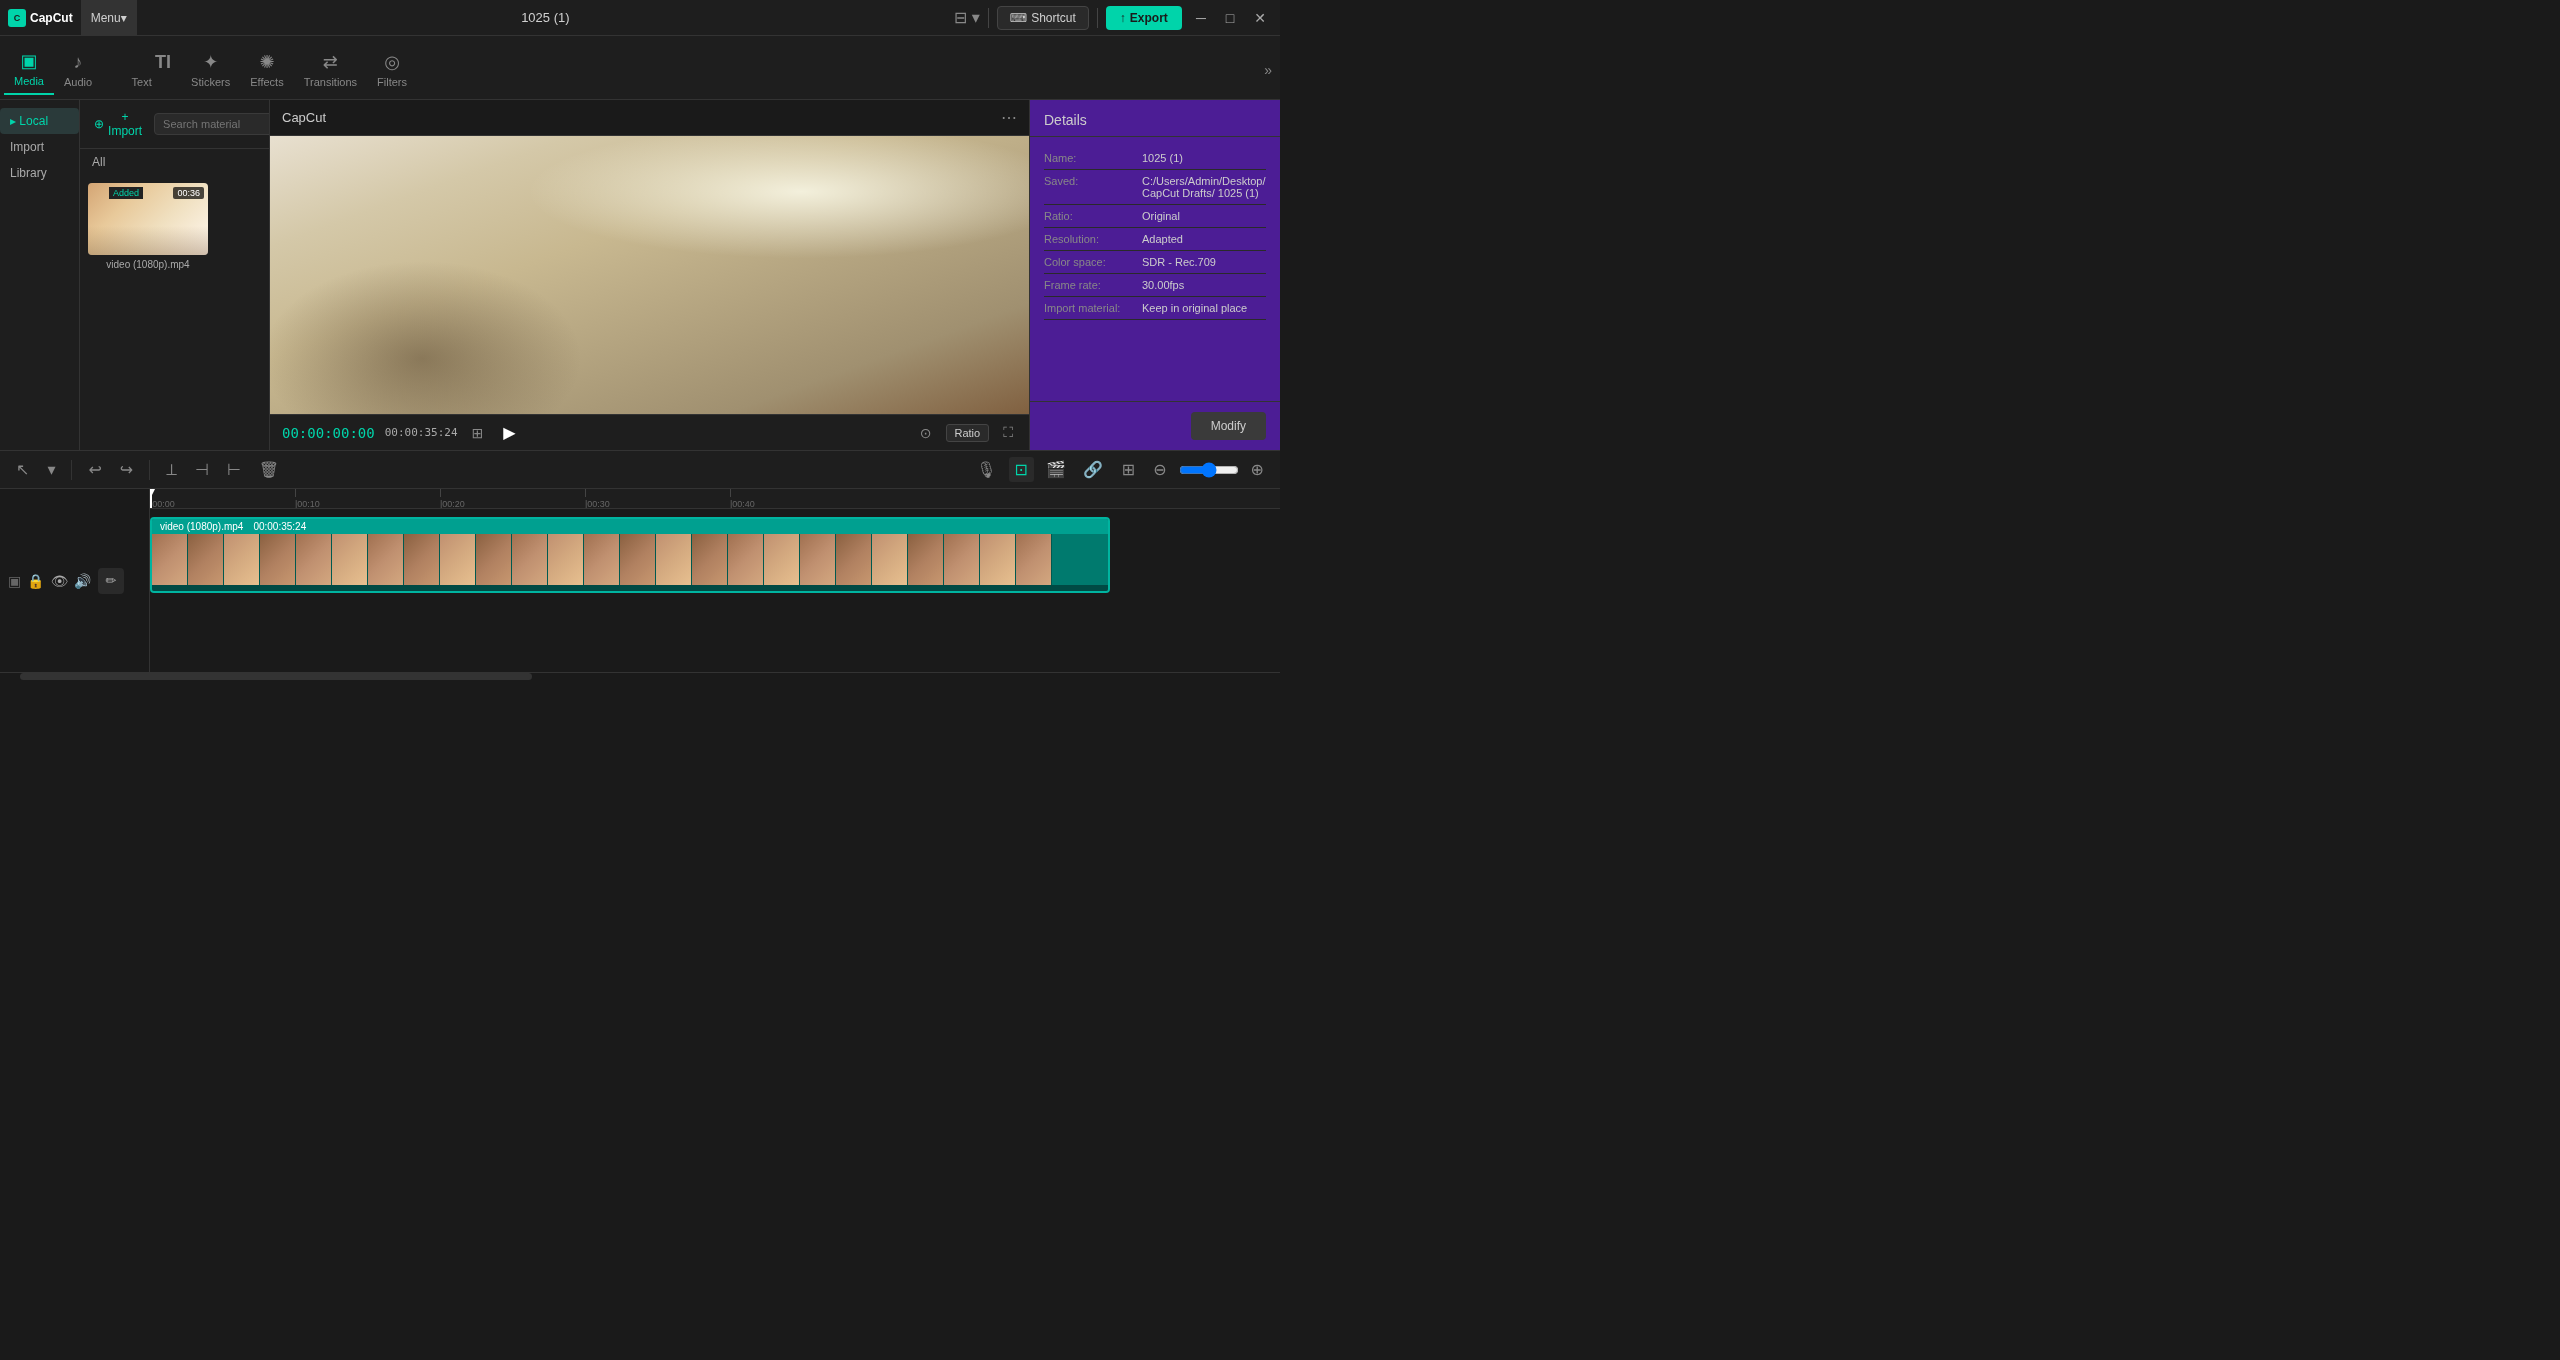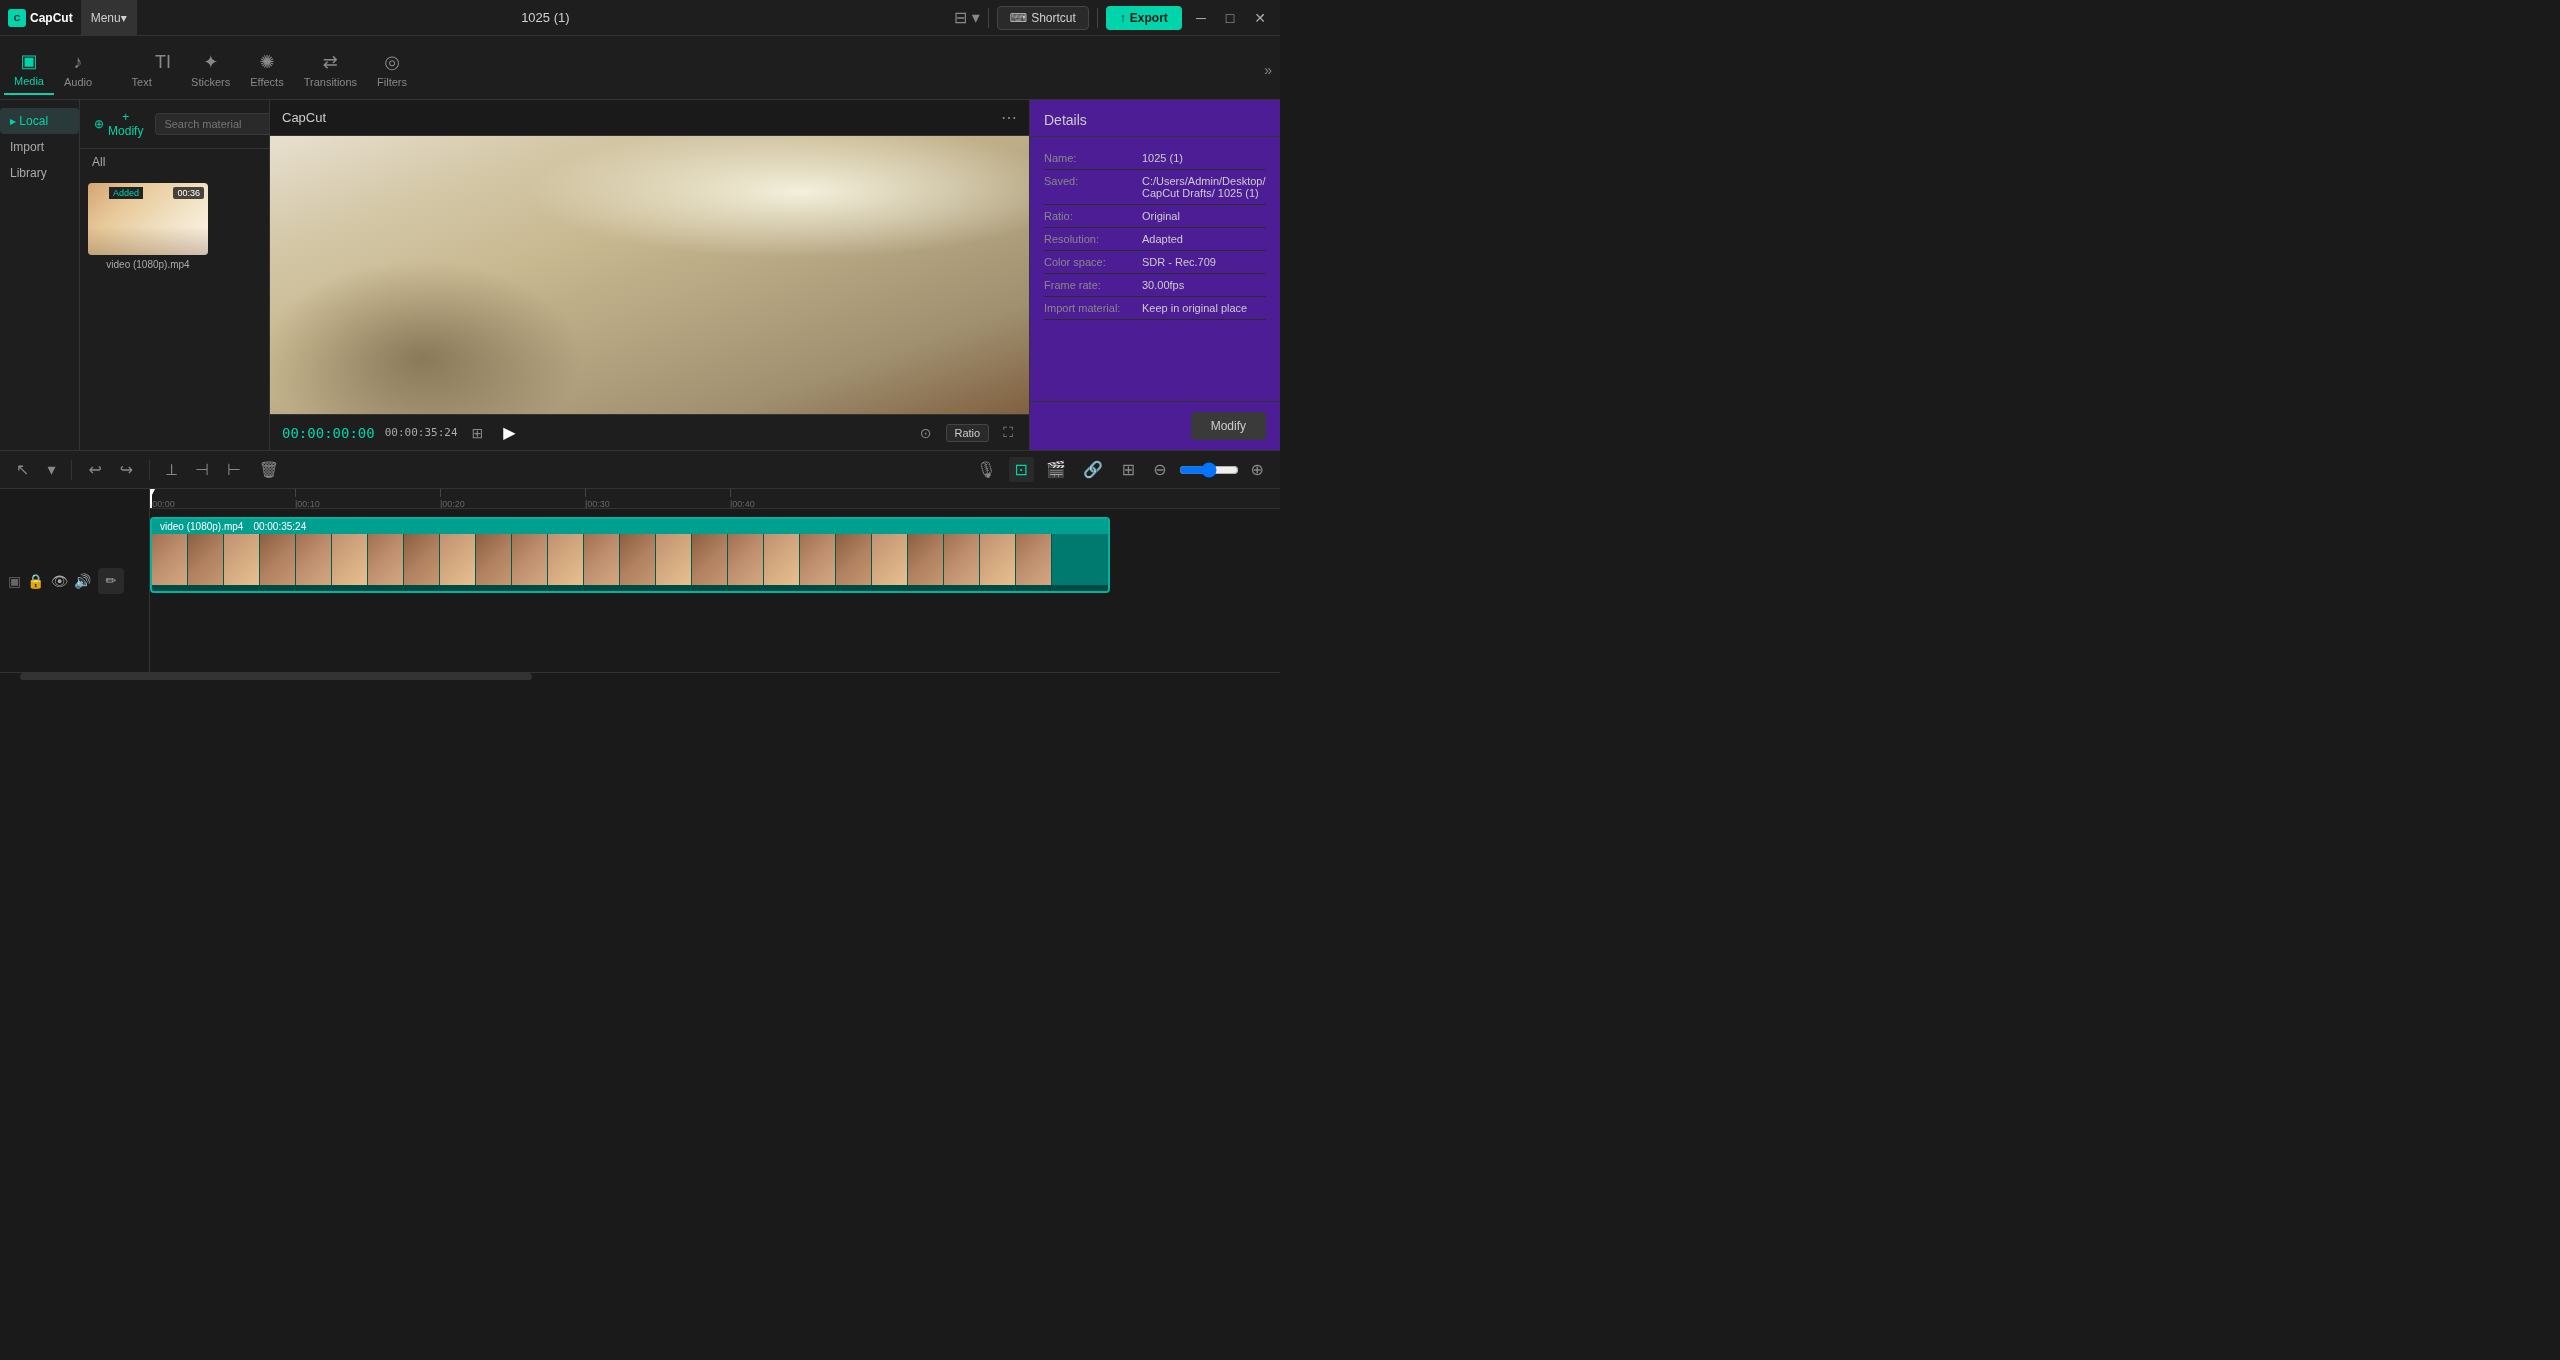--- a/index.html
+++ b/index.html
@@ -654,21 +654,21 @@
   <div class="tabs-row">
     <div class="tab-item active">
       <span class="tab-icon">▣</span>
       <span>Media</span>
     </div>
     <div class="tab-item">
       <span class="tab-icon">♪</span>
       <span>Audio</span>
     </div>
     <div class="tab-item">
-      <span class="tab-icon" style="font-weight:normal;margin-left:43px;">TI</span>
+      <span class="tab-icon" style="font-weight:bold;margin-left:43px;">TI</span>
       <span>Text</span>
     </div>
     <div class="tab-item">
       <span class="tab-icon">✦</span>
       <span>Stickers</span>
     </div>
     <div class="tab-item">
       <span class="tab-icon">✺</span>
       <span>Effects</span>
     </div>
@@ -691,21 +691,21 @@
         <div class="sidebar-left">
           <div class="sidebar-item active">▸ Local</div>
           <div class="sidebar-item">Import</div>
           <div class="sidebar-item">Library</div>
         </div>
 
         <div class="media-panel">
           <div class="media-toolbar">
             <button class="import-btn-media">
               <span>⊕</span>
-              <span>+ Modify</span>
+              <span>+ Import</span>
             </button>
             <input class="search-input" type="text" placeholder="Search material" style="">
 
           </div>
           <div class="media-all-label">All</div>
           <div class="media-grid">
             <div class="media-item">
               <div class="media-thumb">
                 <div class="thumb-scene"></div>
                 <span class="added-badge">Added</span>

